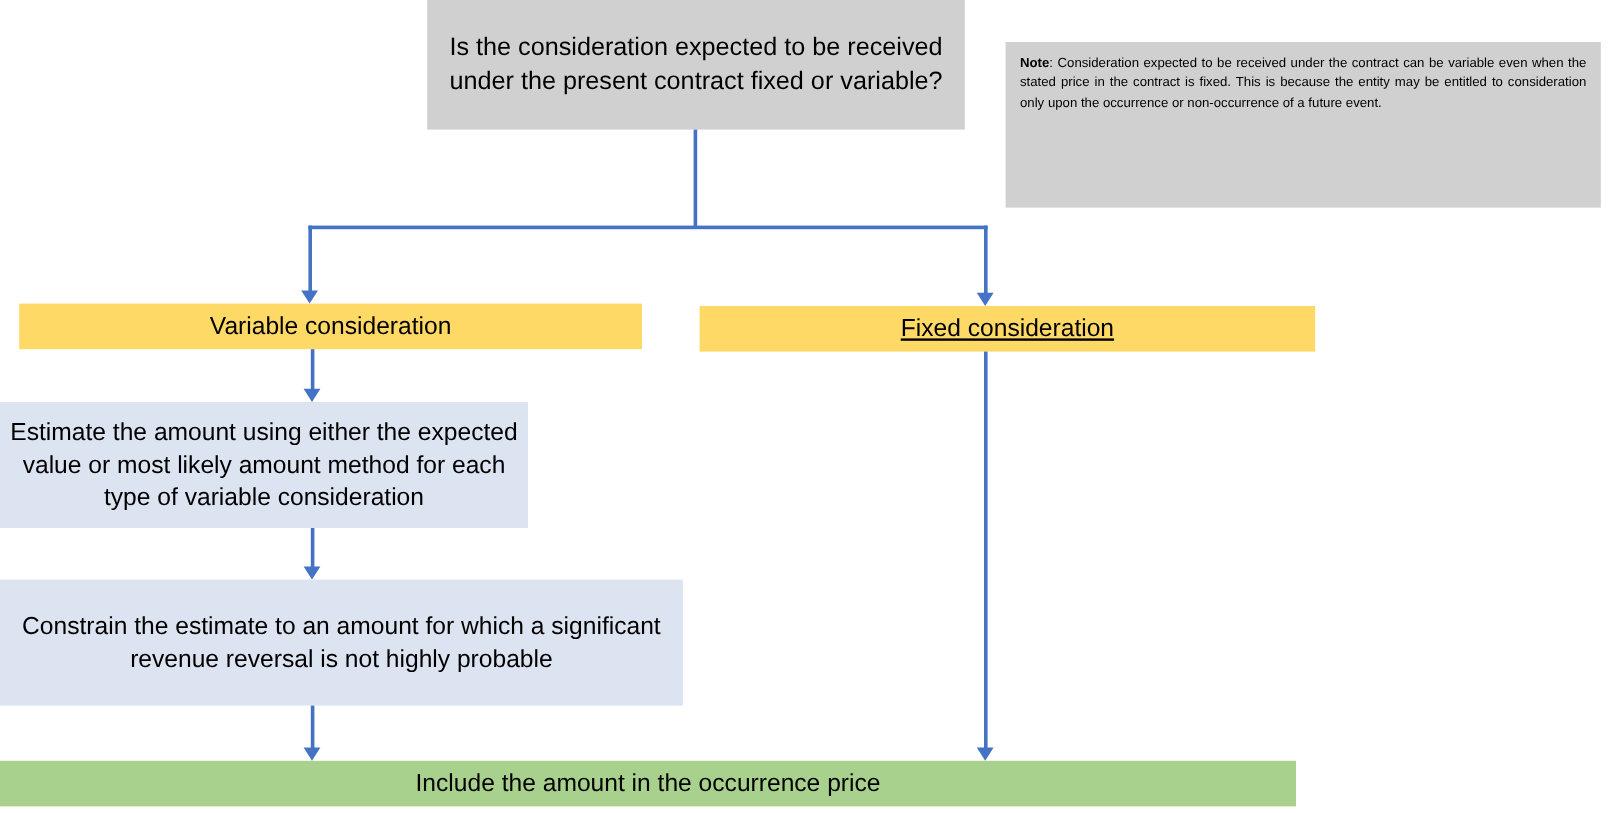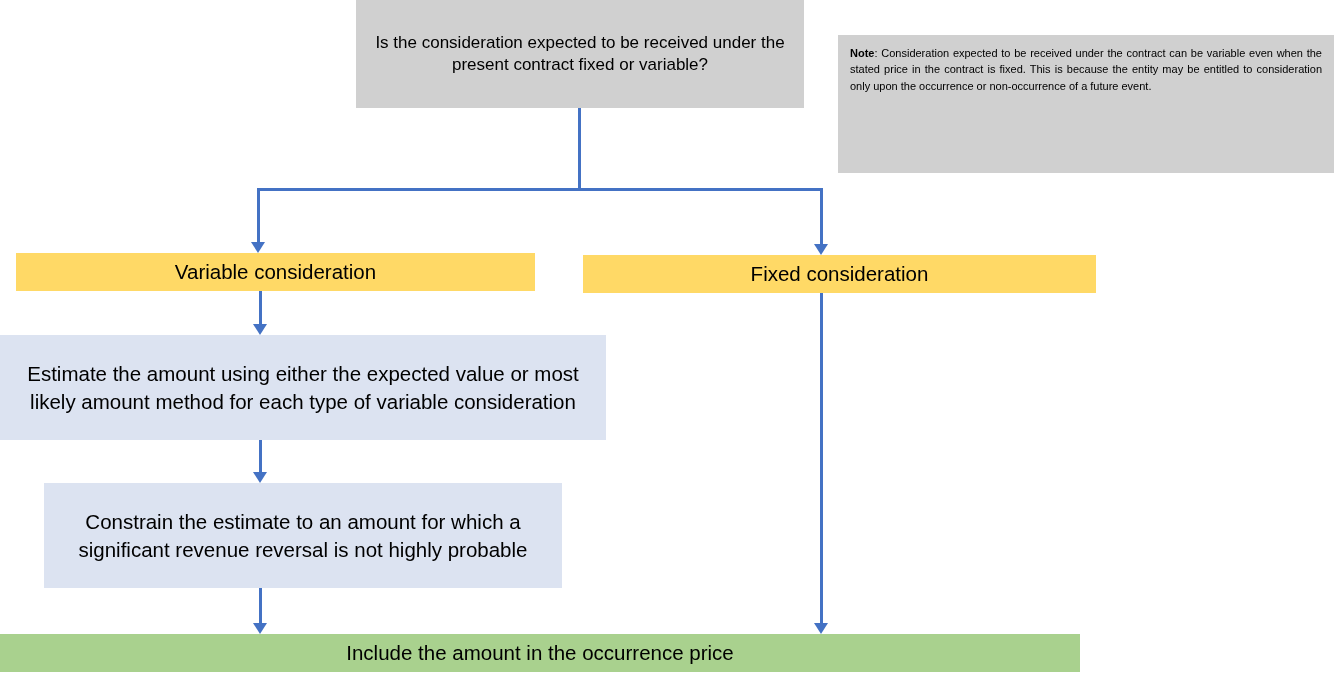--- a/index.html
+++ b/index.html
@@ -26,21 +26,21 @@
     line-height: 1.32;
   }
 
   
   #question-box {
     left: 356px;
     top: 0px;
     width: 448px;
     height: 108px;
     background: #D0D0D0;
-    font-size: 17px;
+    font-size: 21px;
     padding: 0 14px;
   }
 
   
   #note-box {
     left: 838px;
     top: 35px;
     width: 496px;
     height: 138px;
     background: #D0D0D0;
@@ -62,40 +62,40 @@
     left: 0px;
     top: 253px;
     width: 519px;
     height: 38px;
   }
   #fixed-consideration-box {
     left: 567px;
     top: 255px;
     width: 513px;
     height: 38px;
+    text-decoration: underline;
   }
 
   
   .blue {
     background: #DCE3F1;
     font-size: 20.5px;
     padding: 0 8px;
   }
   #estimate-box {
     left: 0px;
     top: 335px;
-    width: 606px;
+    width: 440px;
     height: 105px;
   }
   #constrain-box {
     left: 0px;
     top: 483px;
-    width: 518px;
+    width: 569px;
     height: 105px;
-    margin-left: 44px;
   }
 
   
   #include-box {
     left: 0px;
     top: 634px;
     width: 1080px;
     height: 38px;
     background: #A9D18E;
     font-size: 20.5px;

